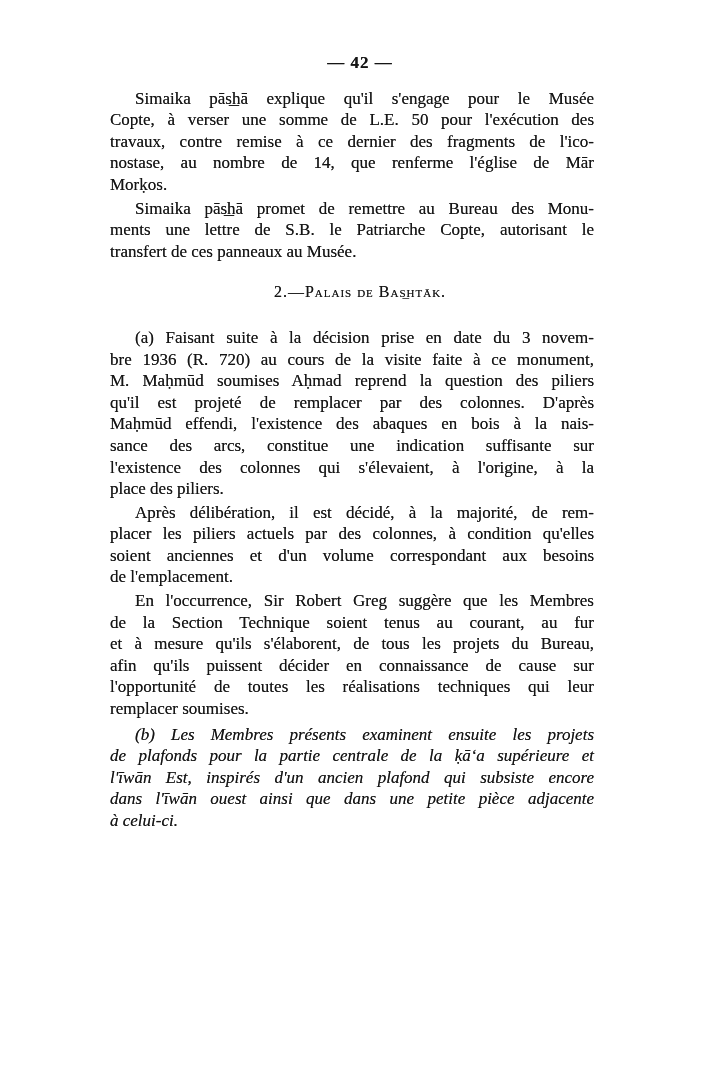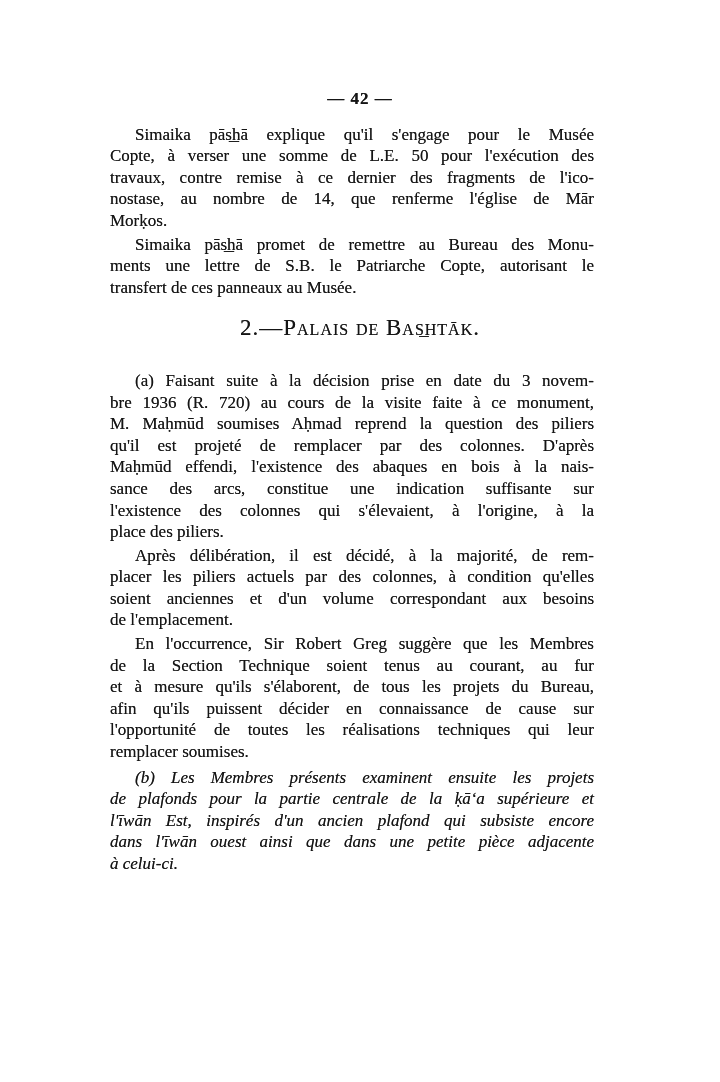--- a/index.html
+++ b/index.html
@@ -10,21 +10,21 @@
   body {
     width: 720px;
     height: 1082px;
     overflow: hidden;
     font-family: "Liberation Serif", serif;
     color: #151515;
   }
   .page {
     width: 500px;
     margin: 0 auto;
-    padding-top: 88px;
+    padding-top: 52px;
     font-size: 17px;
     line-height: 21.6px;
     text-shadow: 0 0 0.5px rgba(0,0,0,0.65);
   }
   .pageno {
     text-align: center;
     font-weight: bold;
     letter-spacing: 1px;
     margin-bottom: 14px;
   }
@@ -43,22 +43,22 @@
   .line.first {
     text-indent: 25px;
   }
   .line.last {
     text-align-last: left;
   }
   .heading {
     text-align: center;
     font-variant: small-caps;
     letter-spacing: 1px;
-    margin: 19px 0 31px 0;
-    font-size: 23px;
+    margin: 19px 0 24px 0;
+    font-size: 16px;
   }
 </style>
 </head>
 <body>
 
 <div class="page">
 
   <div class="pageno">— 42 —</div>
 
   <div class="para">

